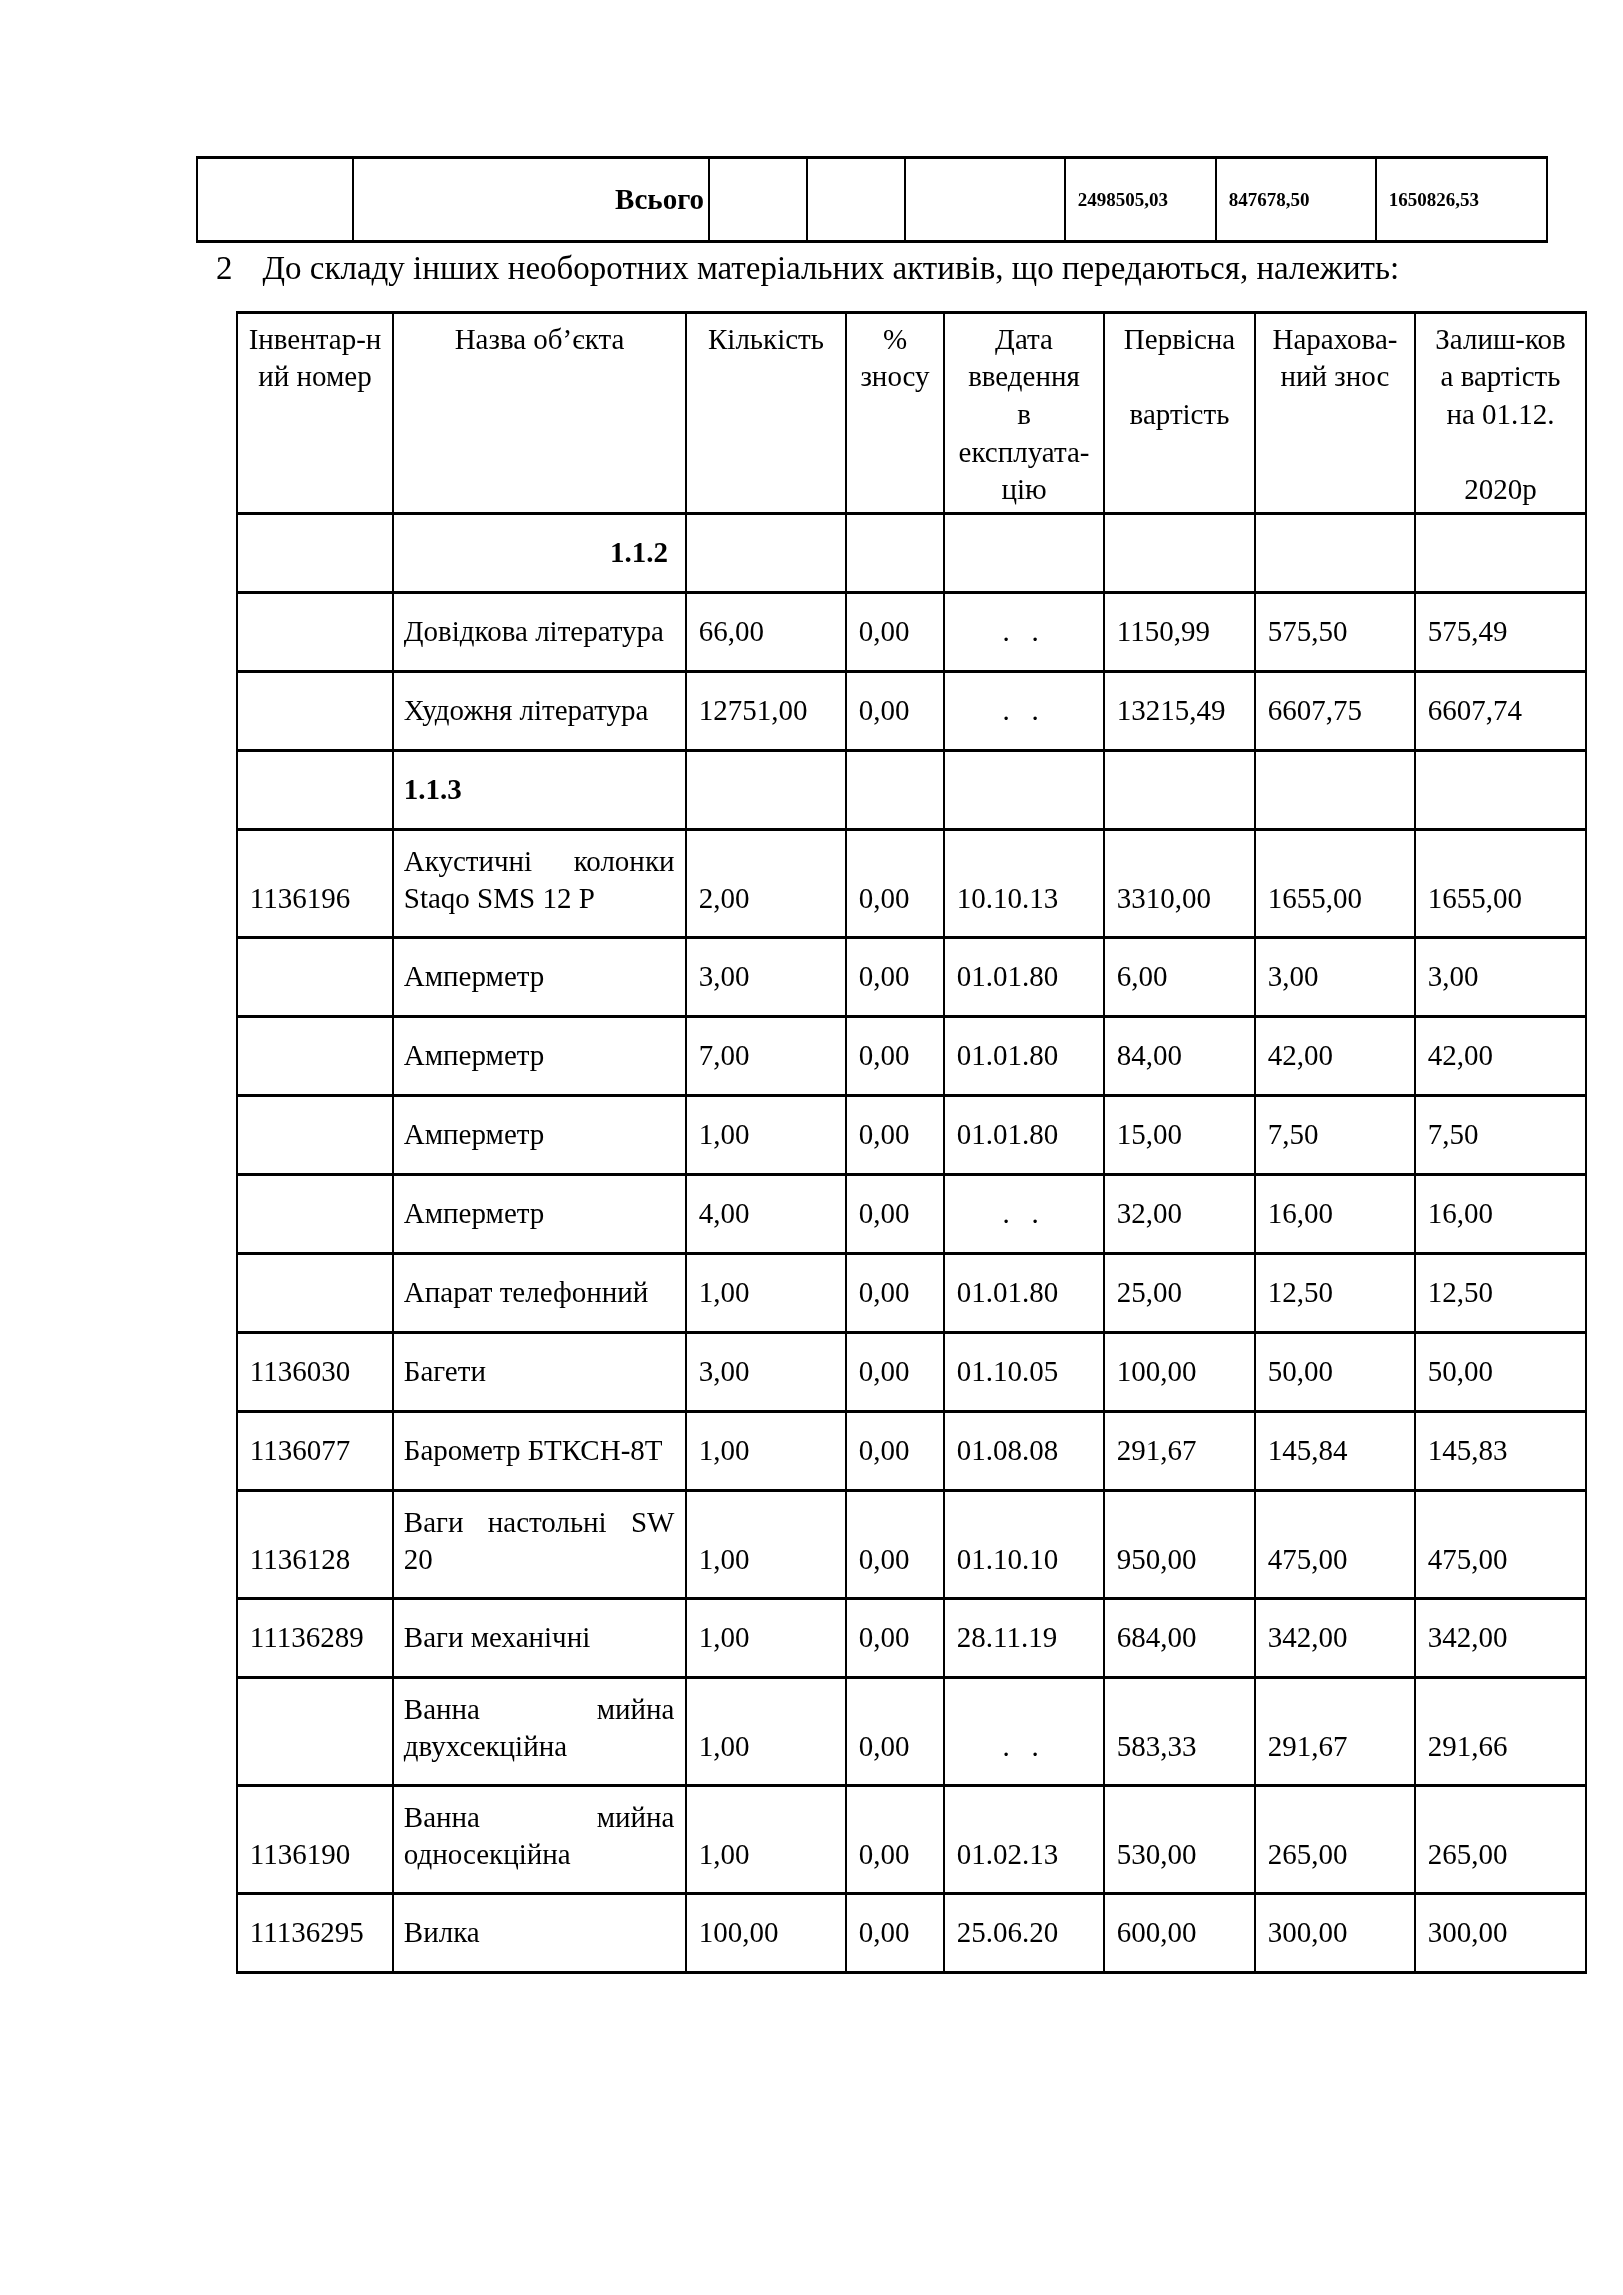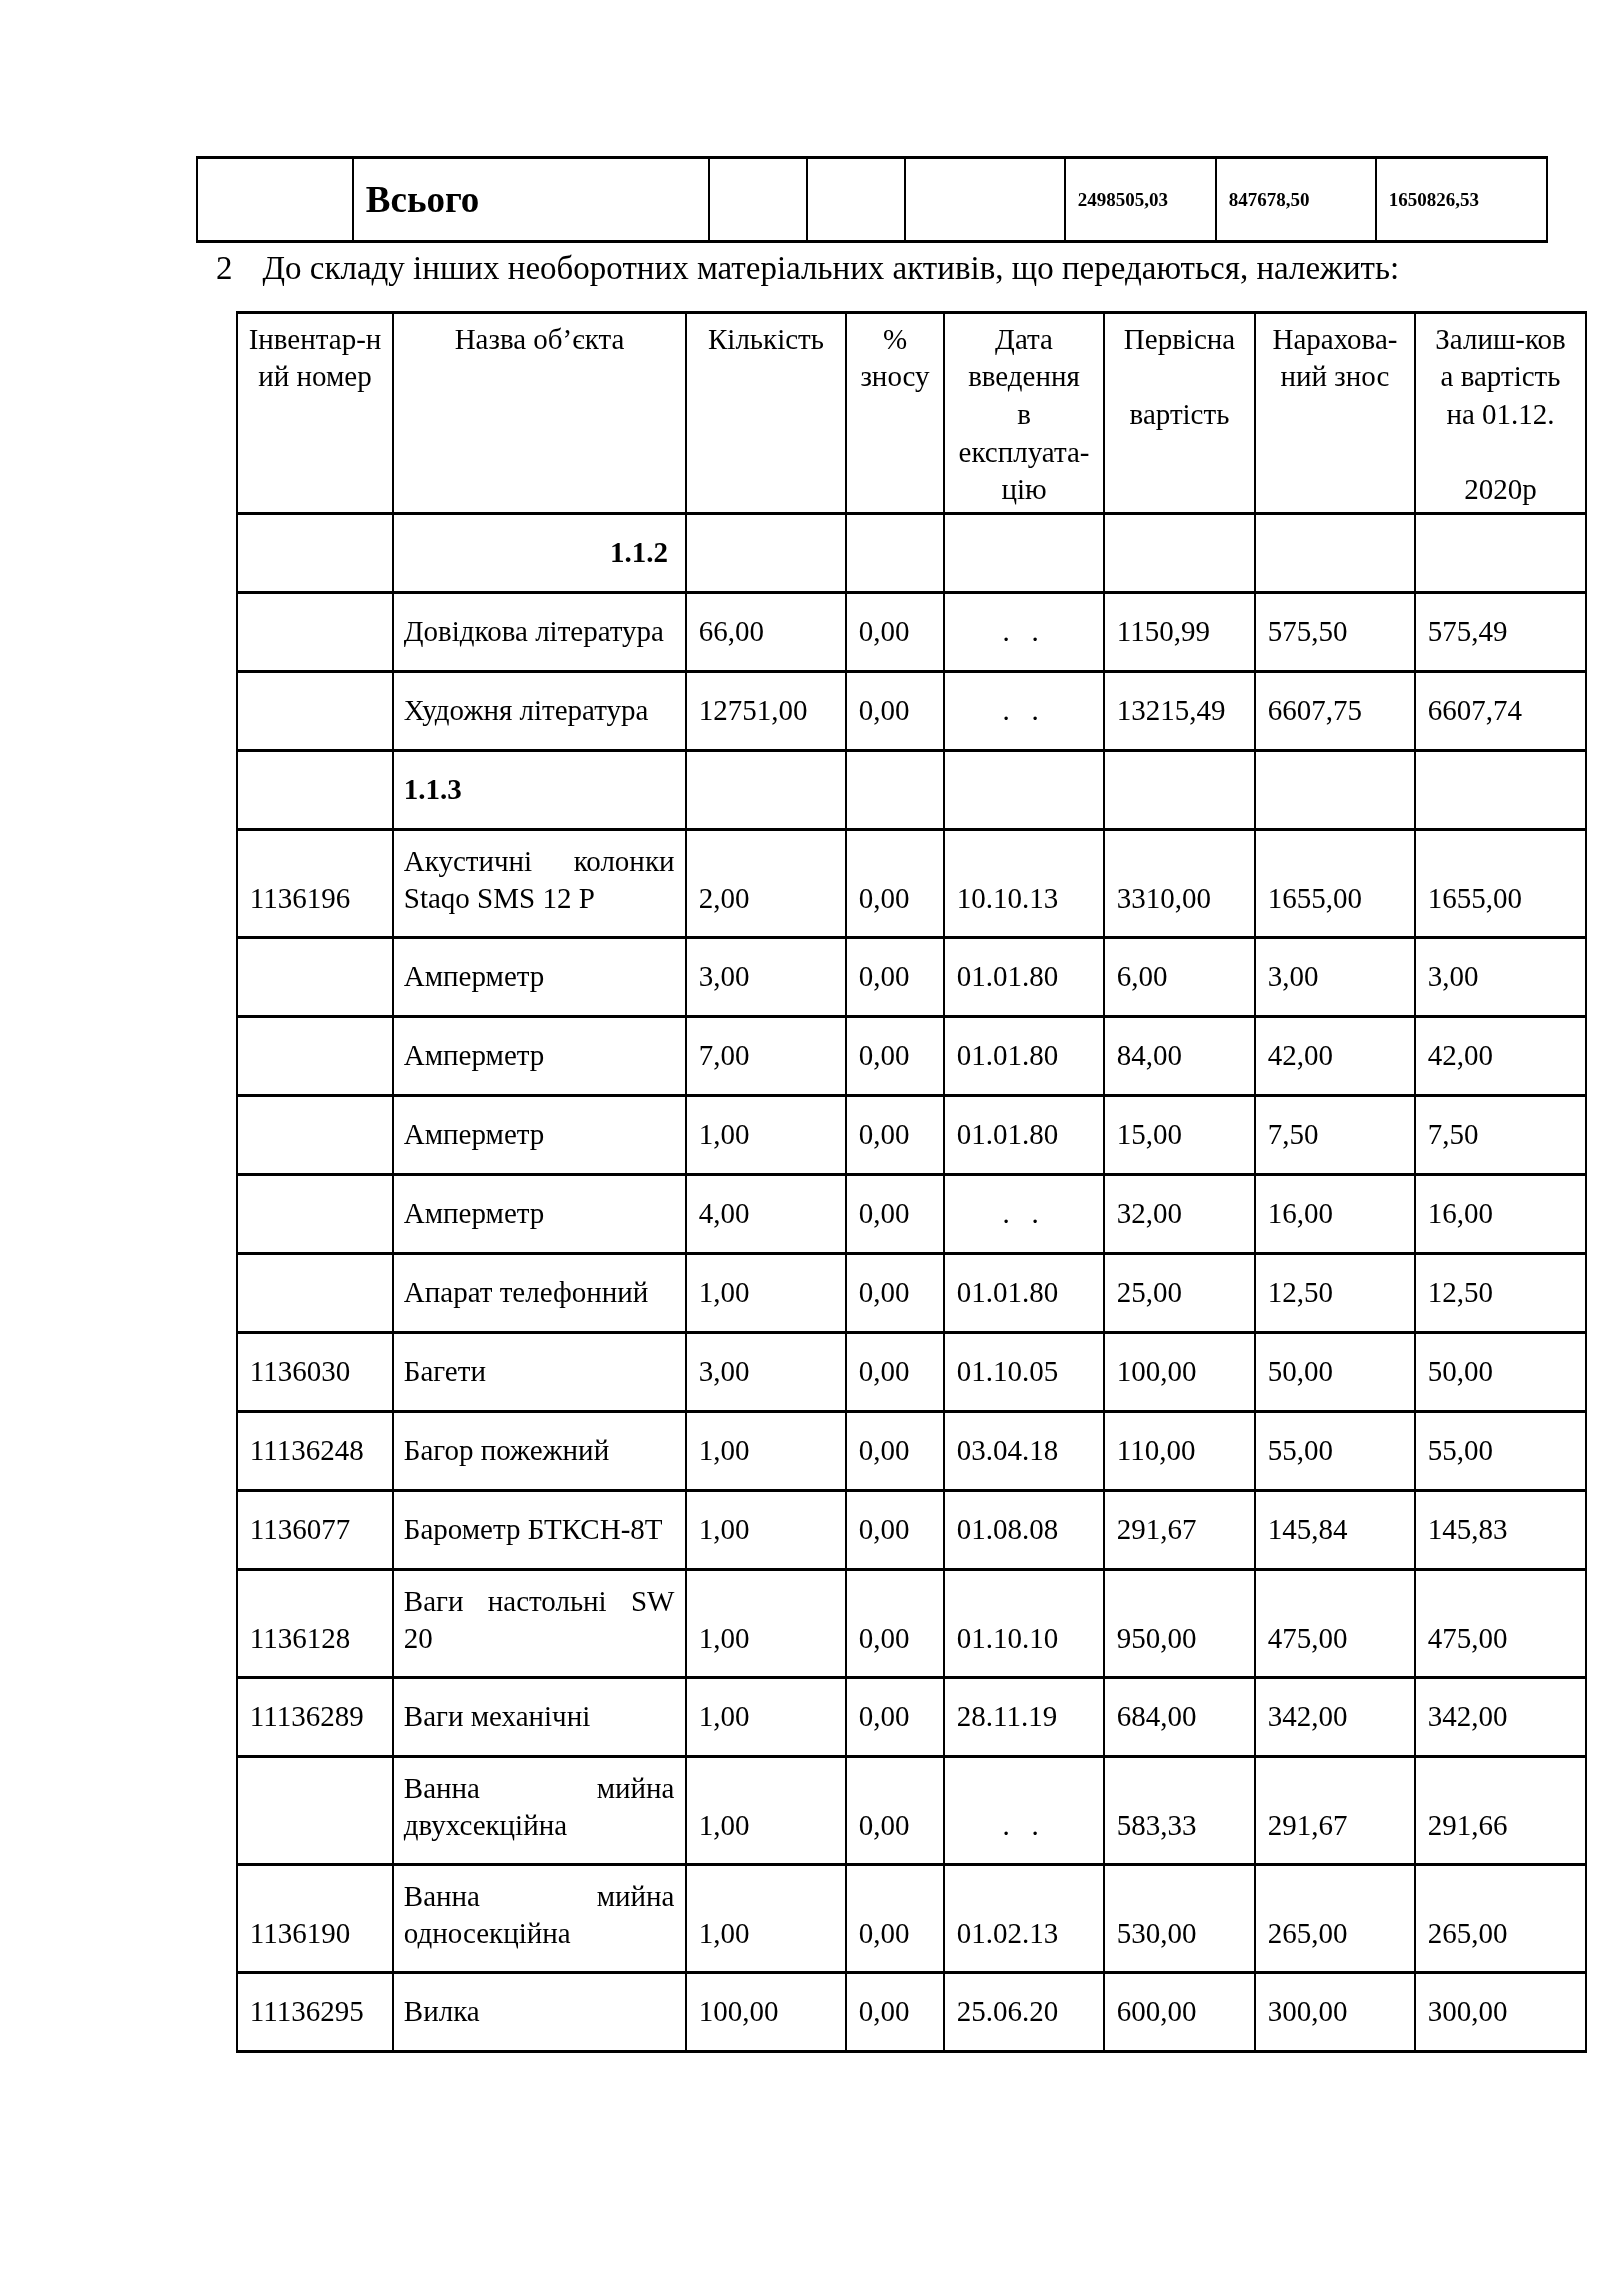--- a/index.html
+++ b/index.html
@@ -20,21 +20,21 @@
   .totals-table tr { height:84px; }
   .totals-table td {
     border:2px solid #000;
     border-top-width:3.3px; border-bottom-width:3.3px;
     vertical-align:middle;
     font-weight:bold;
     font-size:19px;
     padding:0 3.9px 0 11.8px;
     overflow:hidden;
   }
-  .totals-table td.label { font-size:37px; }
+  .totals-table td.label { font-size:29px;text-align:right; }
 
   
   .heading {
     position:absolute; left:216px; top:250px;
     font-size:33px; line-height:1.1; white-space:nowrap;
   }
   .heading .num { display:inline-block; margin-right:30px; }
 
   
   .assets-table {
@@ -254,30 +254,20 @@
         <tr style="height: 79px;">
           <td class="c1">1136030</td>
           <td class="c2 name-cell">Багети</td>
           <td class="c3">3,00</td>
           <td class="c4">0,00</td>
           <td class="c5">01.10.05</td>
           <td class="c6">100,00</td>
           <td class="c7">50,00</td>
           <td class="c8">50,00</td>
         </tr>
-        <tr style="height: 79px;">
-          <td class="c1">11136248</td>
-          <td class="c2 name-cell">Багор пожежний</td>
-          <td class="c3">1,00</td>
-          <td class="c4">0,00</td>
-          <td class="c5">03.04.18</td>
-          <td class="c6">110,00</td>
-          <td class="c7">55,00</td>
-          <td class="c8">55,00</td>
-        </tr>
         <tr style="height: 79px; padding-left: 48px;">
           <td class="c1">1136077</td>
           <td class="c2 name-cell">Барометр БТКСН-8Т</td>
           <td class="c3">1,00</td>
           <td class="c4">0,00</td>
           <td class="c5">01.08.08</td>
           <td class="c6">291,67</td>
           <td class="c7">145,84</td>
           <td class="c8">145,83</td>
         </tr>

